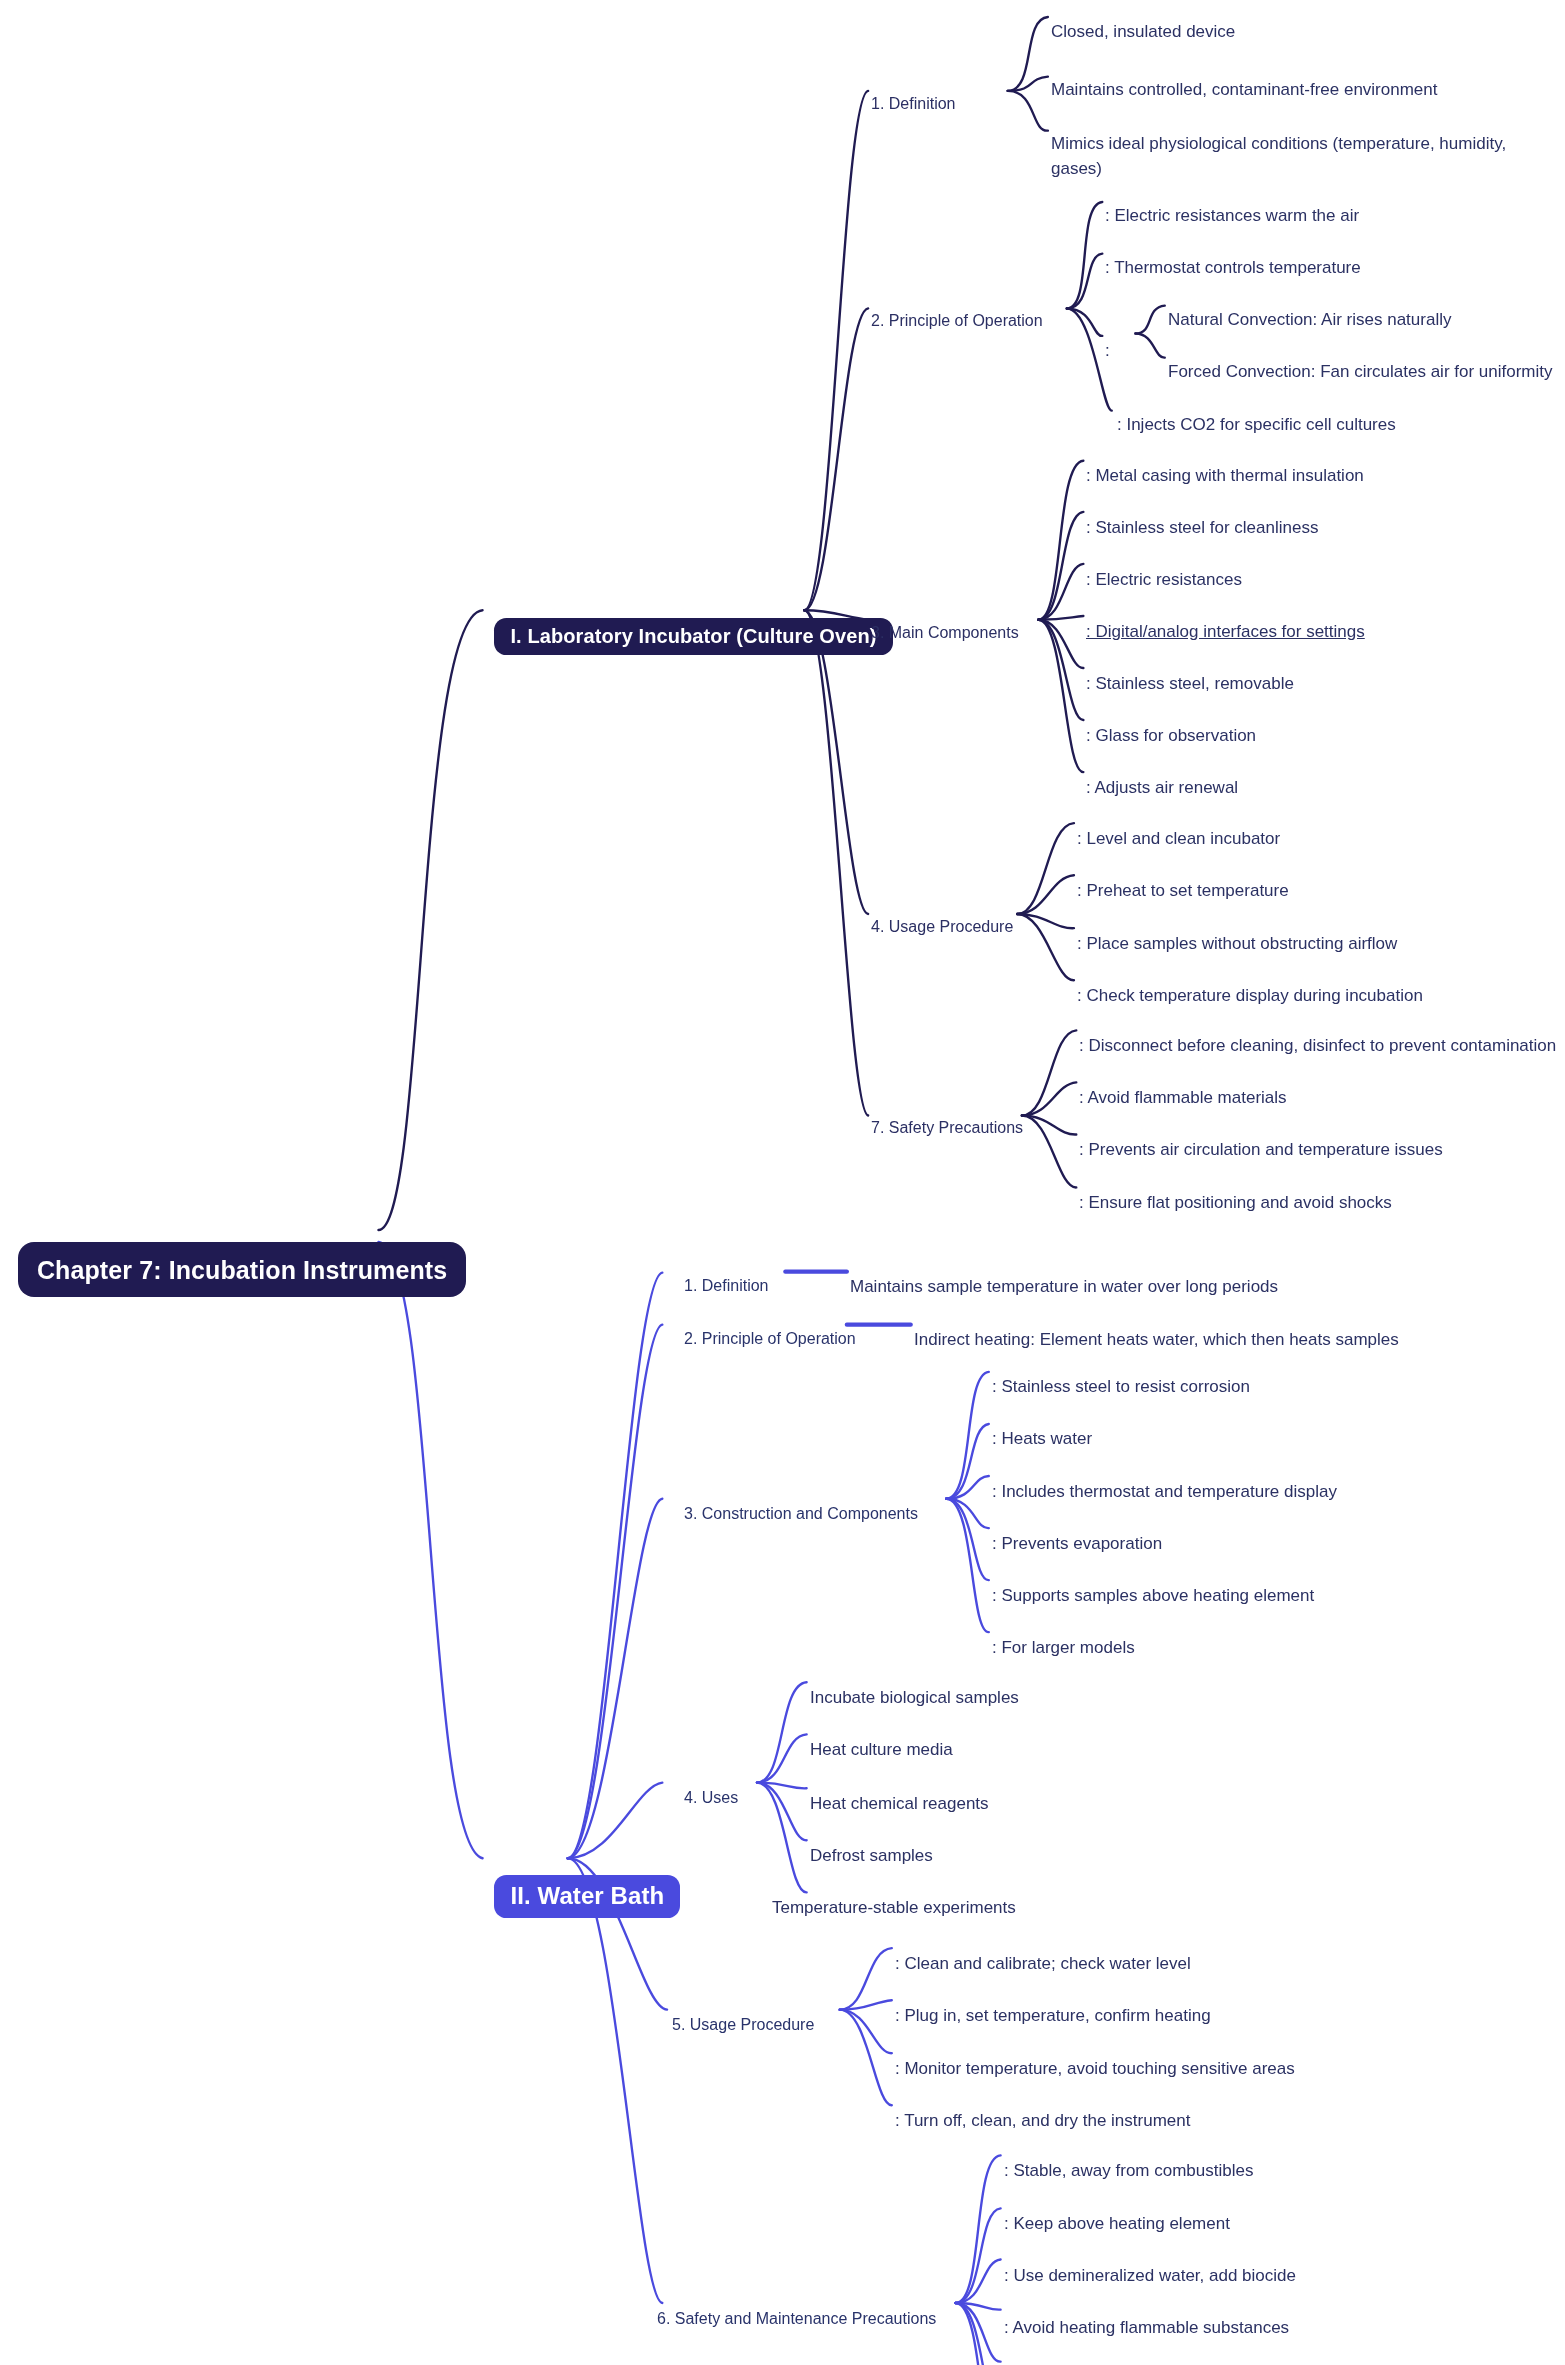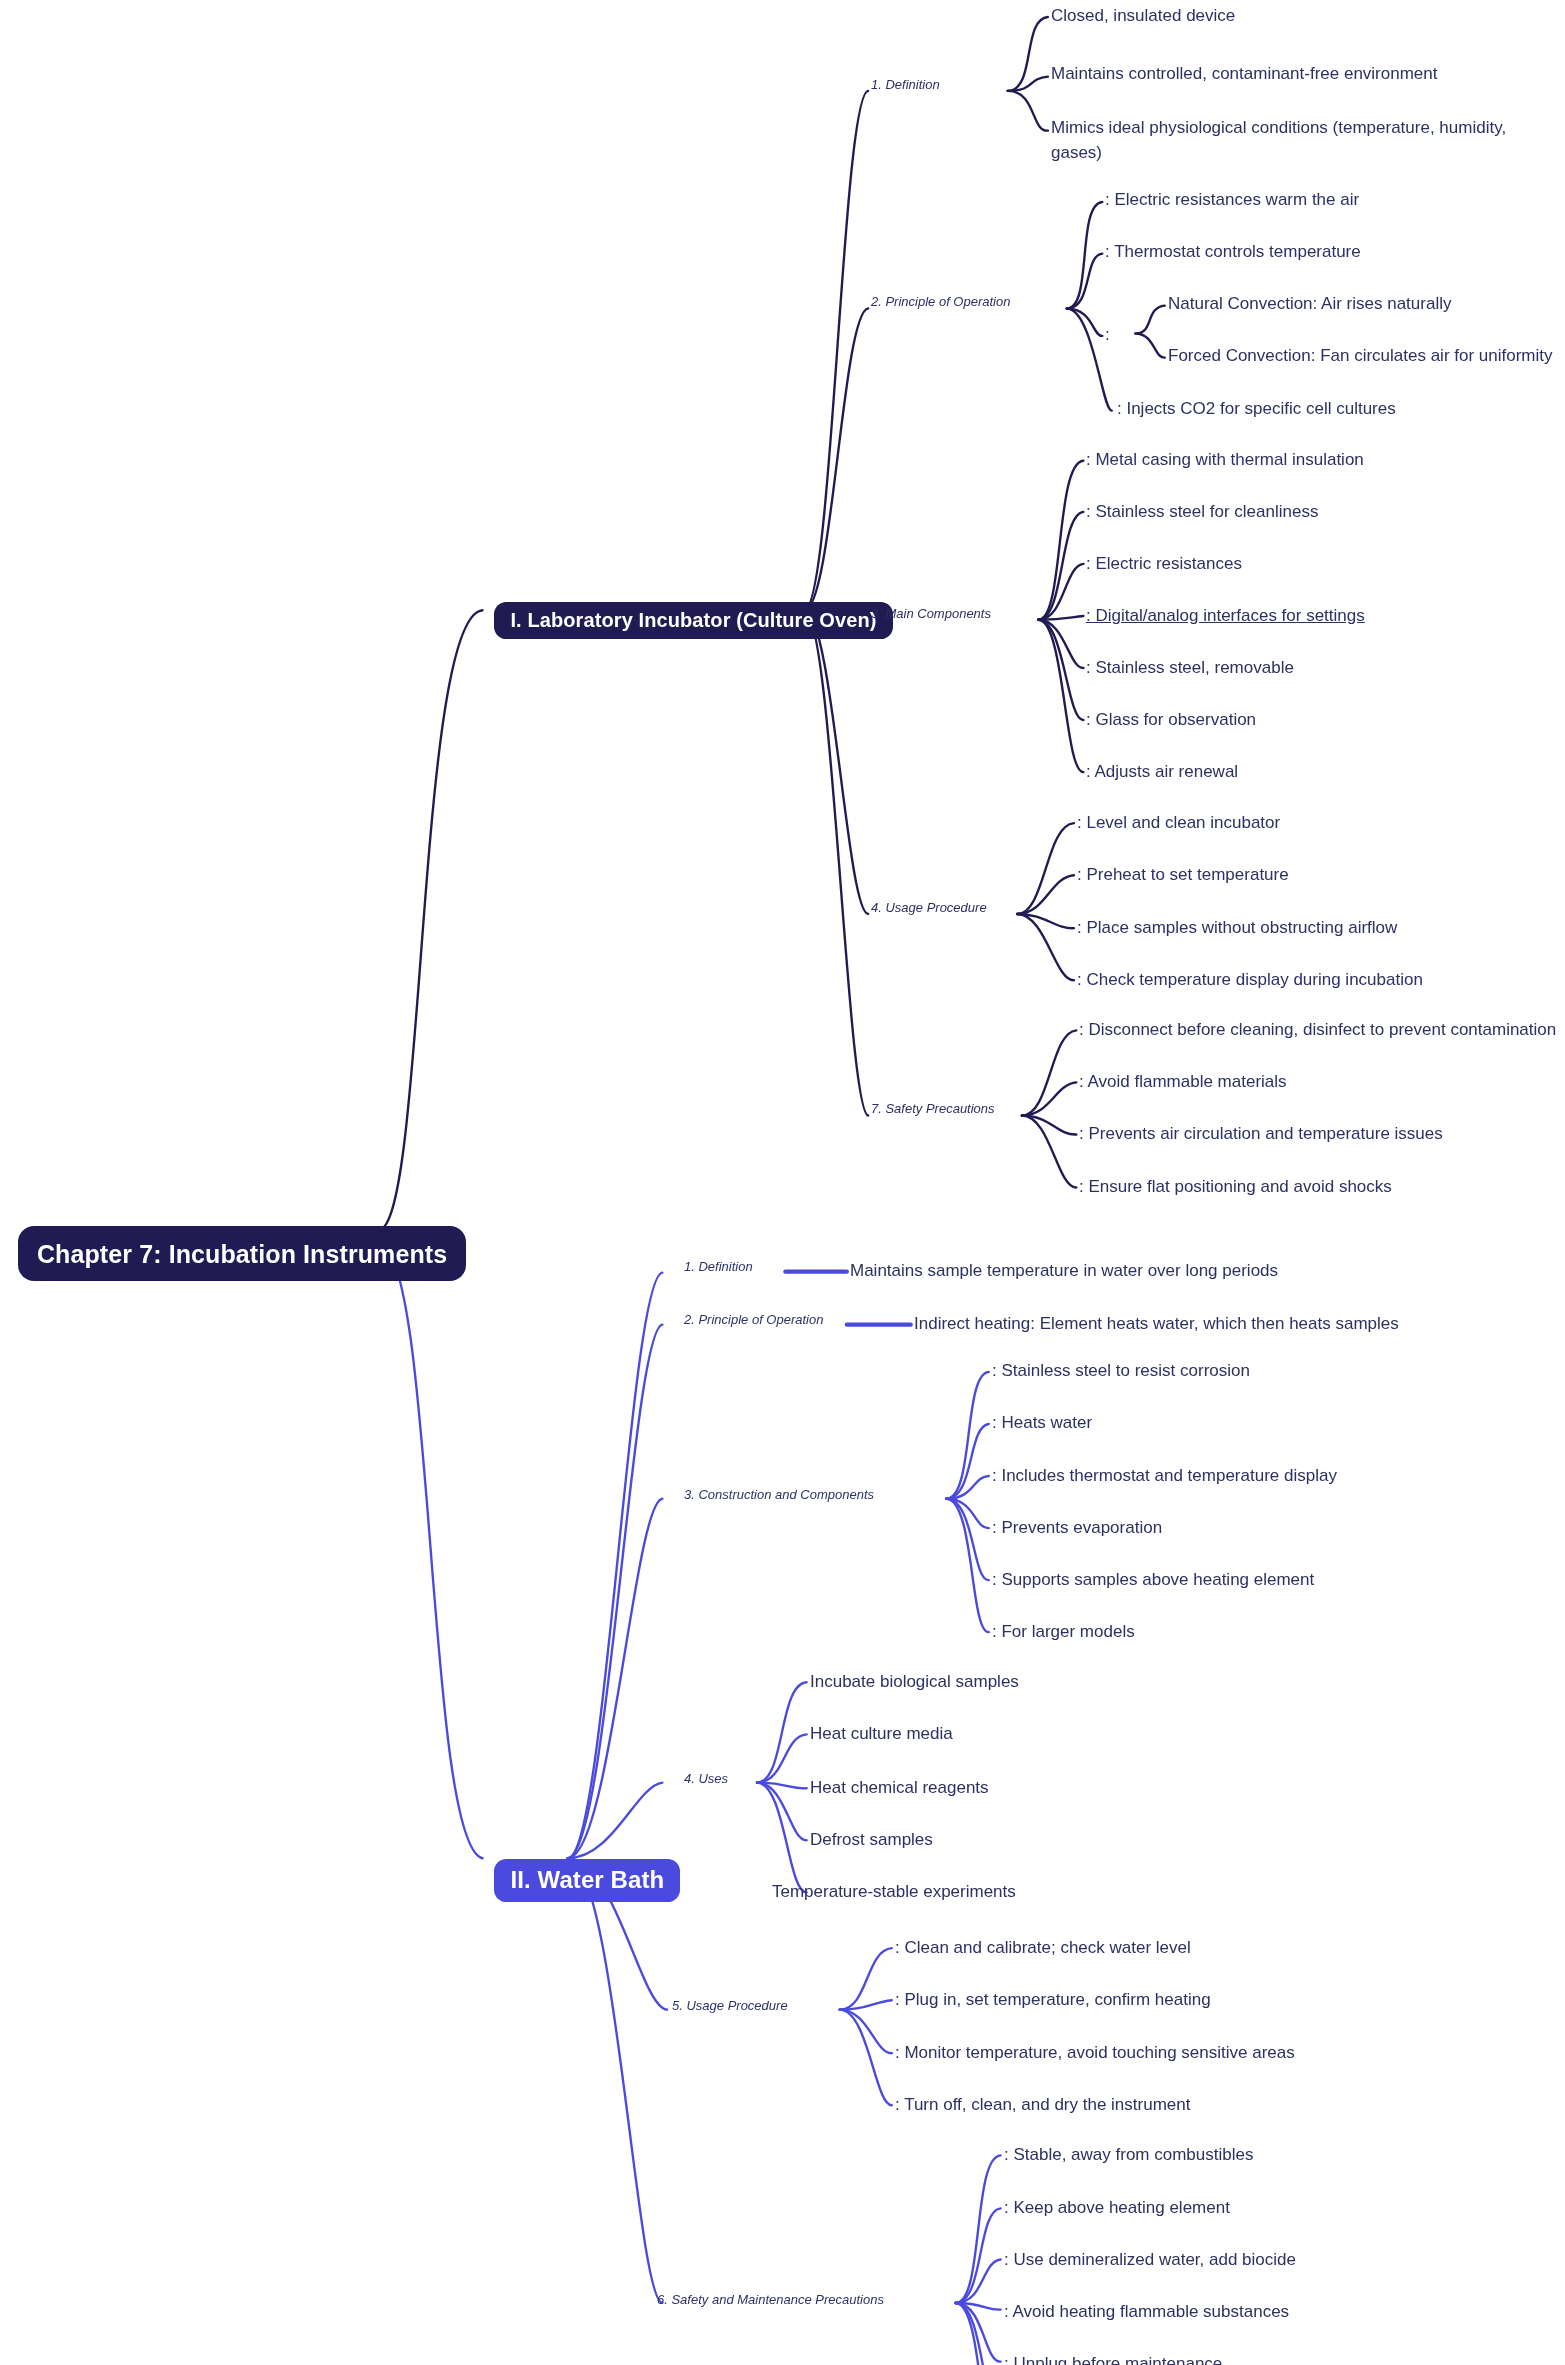--- a/index.html
+++ b/index.html
@@ -3,41 +3,40 @@
 <meta charset="utf-8">
 <title>Chapter 7: Incubation Instruments</title>
 <style>
   html,body{margin:0;padding:0;background:#ffffff;}
   body{
     font-family:"Liberation Sans", sans-serif;
     width:1565px;height:2531px;position:relative;overflow:hidden;
   }
   #canvas{position:absolute;inset:0;width:1565px;height:2531px;}
   svg#links{position:absolute;left:0;top:0;width:1565px;height:2531px;pointer-events:none;}
-  .node{position:absolute;white-space:pre-wrap;line-height:1.45;}
+  .node{position:absolute;white-space:pre-wrap;line-height:1.45;margin-top:16px;}
 
   
   .pill{
     display:inline-block;
     border-radius:12.3px;
     font-weight:bold;
     color:#ffffff;
     padding:4px 16px;
     letter-spacing:0.1px;
   }
   .pill-root{background:#201B52;font-size:25px;padding:9.5px 19px;border-radius:16px;}
   .pill-dark{background:#201B52;font-size:20px;border-radius:12.3px;}
   .pill-blue{background:#4A4ADE;font-size:24px;border-radius:12.3px;}
 
   
   .topic{
-    font-size:13px;
+    font-size:16px;
     color:#2B2F63;
     font-weight:400;
-    font-style:italic;
   }
   .topic-blue{color:#29336B;}
 
   
   .leaf{
     font-size:17px;
     color:#2B3163;
     font-weight:400;
   }
   .leaf.wrap{width:464px;}

